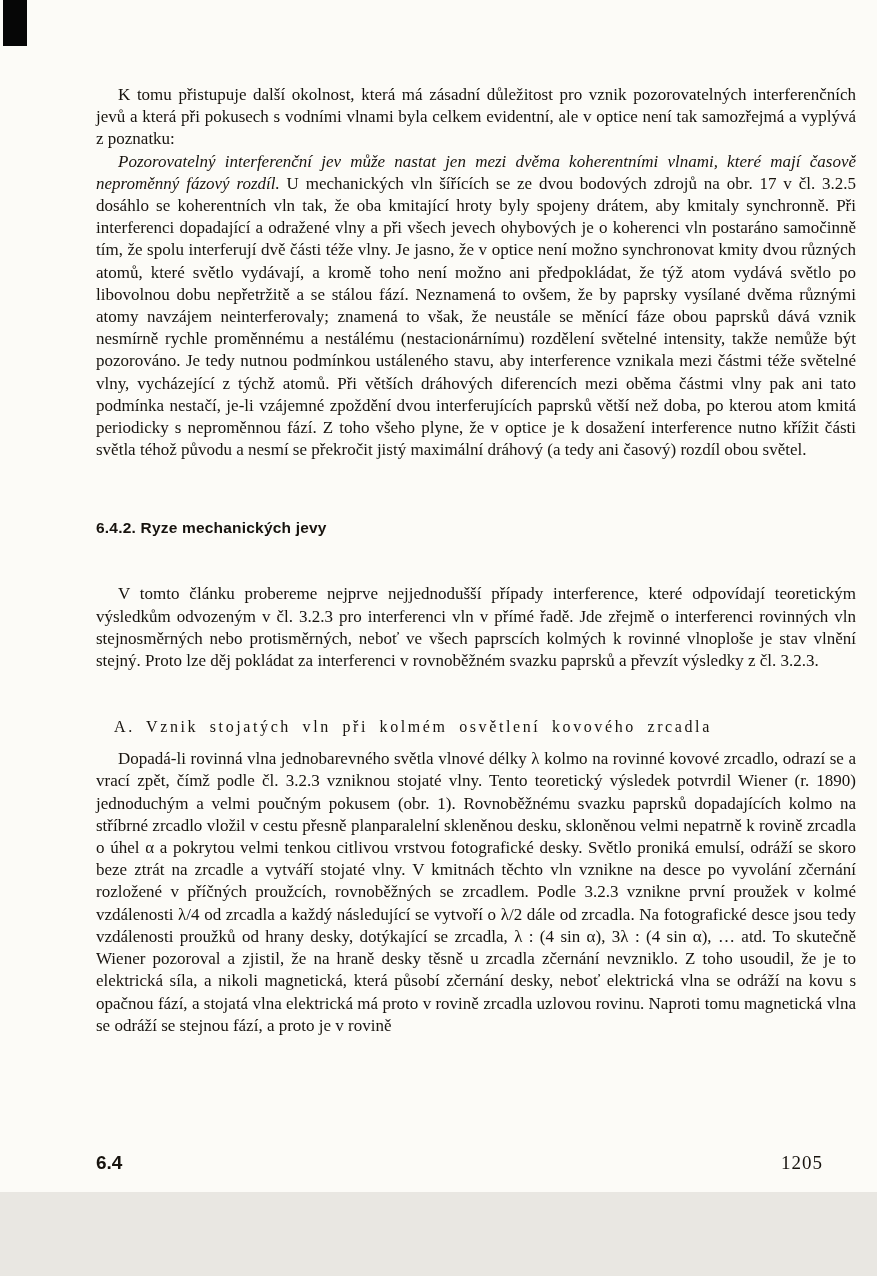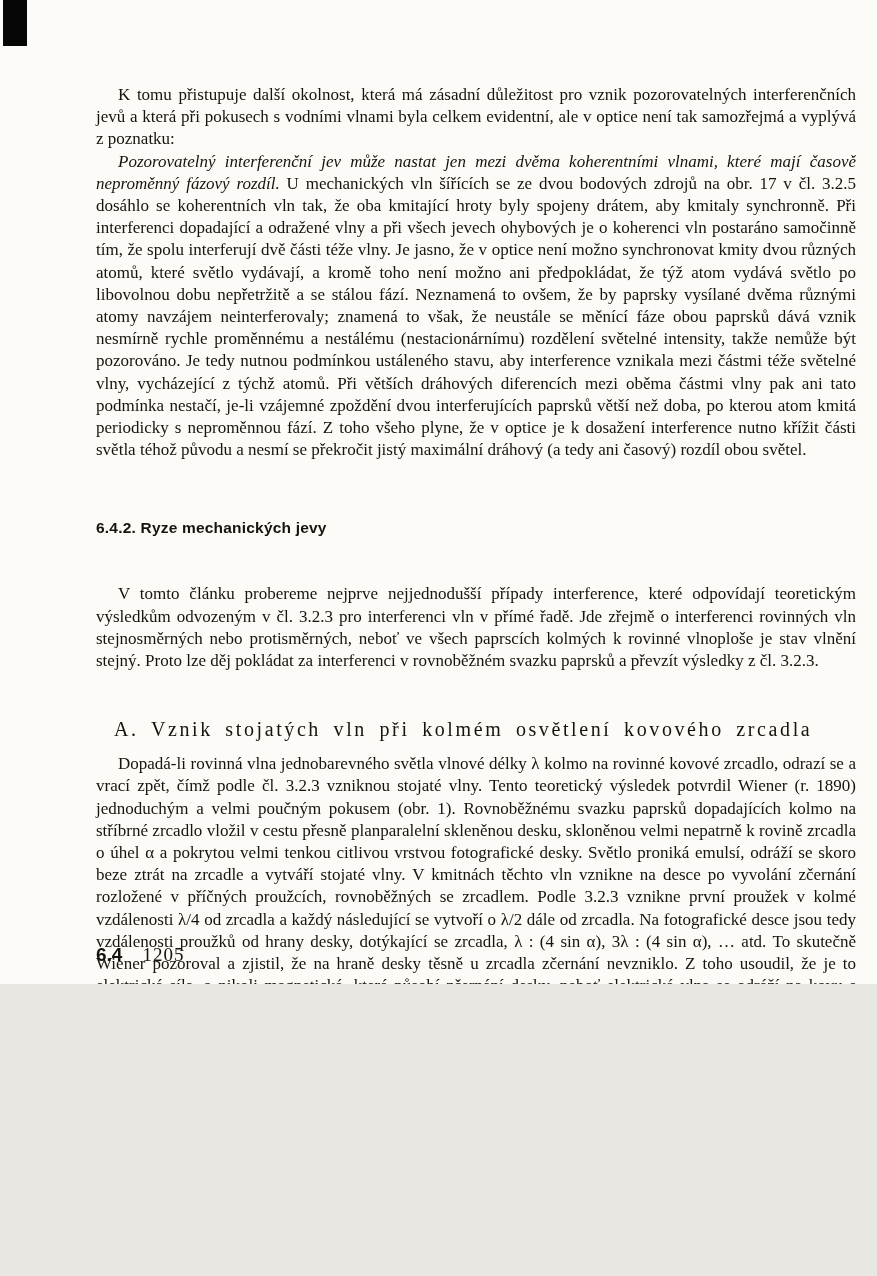--- a/index.html
+++ b/index.html
@@ -4,21 +4,21 @@
 <title>Scanned book page</title>
 <style>
   html, body {
     margin: 0;
     padding: 0;
     background: #e9e7e2;
   }
   .page {
     position: relative;
     width: 877px;
-    height: 984px;
+    height: 1192px;
     margin: 0 auto;
     background: #fcfbf7;
     color: #17130e;
     font-family: "Liberation Serif", serif;
     overflow: hidden;
   }
   .scan-artifact {
     position: absolute;
     left: 3px;
     top: 0;
@@ -48,32 +48,32 @@
     font-family: "Liberation Sans", sans-serif;
     font-weight: bold;
     font-size: 15.5px;
     letter-spacing: 0.2px;
     text-indent: 0;
   }
   h3.subsection-heading {
     margin: 46px 0 12px 0;
     font-family: "Liberation Serif", serif;
     font-weight: normal;
-    font-size: 20px;
+    font-size: 16px;
     letter-spacing: 2.6px;
     word-spacing: 5px;
     text-indent: 18px;
   }
   .footer {
     position: absolute;
     left: 96px;
     right: 30px;
     bottom: 18px;
     display: flex;
-    justify-content: flex-start;
+    justify-content: space-between;
     align-items: baseline;
     gap: 20px;
   }
   .footer-left {
     font-family: "Liberation Sans", sans-serif;
     font-weight: bold;
     font-size: 19px;
   }
   .footer-right {
     font-family: "Liberation Serif", serif;

